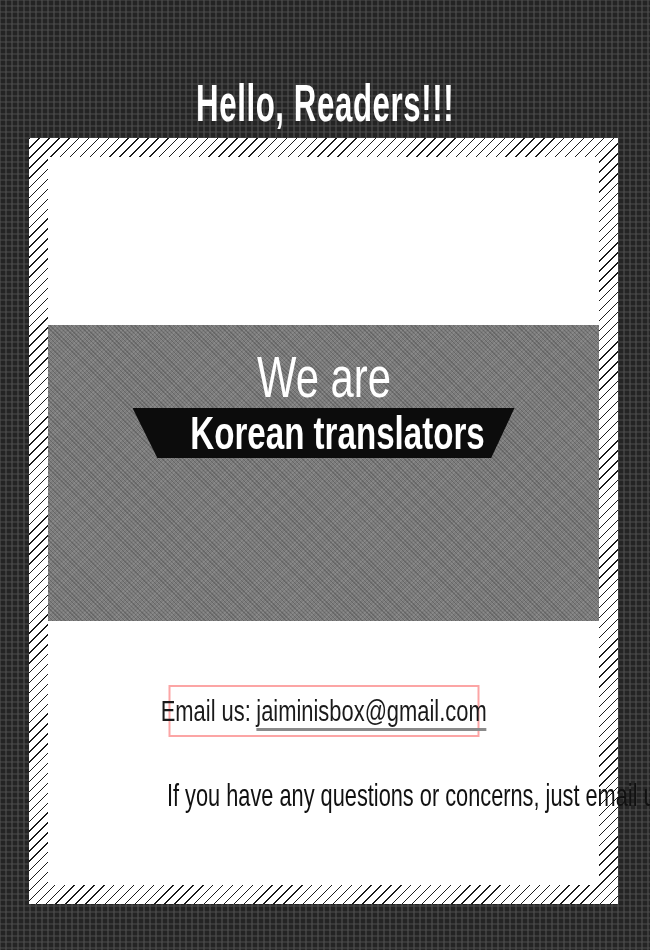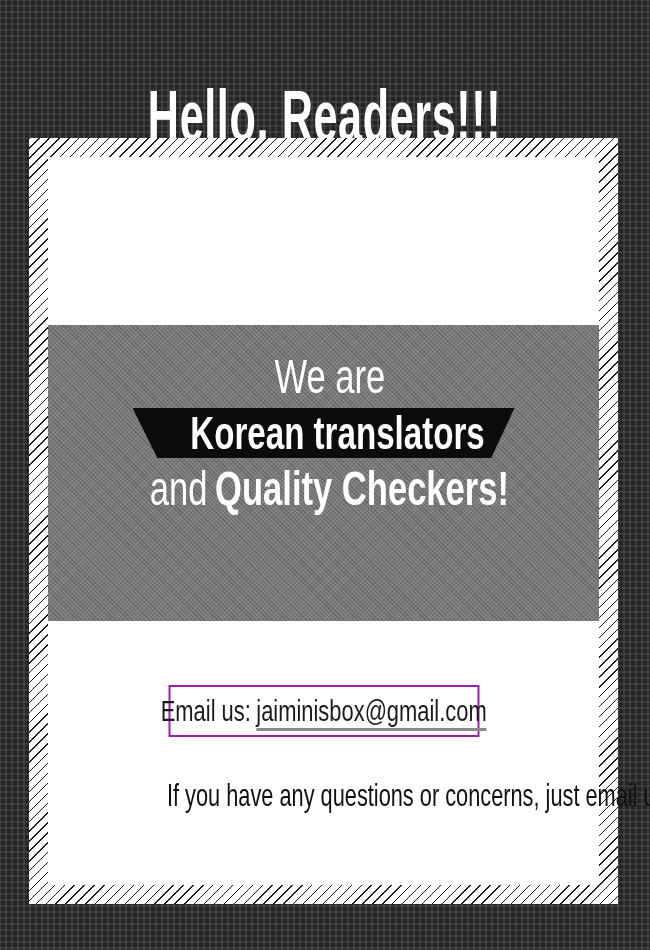--- a/index.html
+++ b/index.html
@@ -12,21 +12,21 @@
   }
   .maze{position:absolute;left:0;top:0;z-index:0;display:block;}
   .content{position:absolute;left:0;top:0;width:650px;height:950px;z-index:1;}
 
   
   .cond{display:inline-block;white-space:nowrap;transform:scaleX(0.72);transform-origin:50% 50%;}
 
   .title{
     position:absolute;top:30px;left:0;width:100%;
     text-align:center;color:#ffffff;
-    font-size:72px;line-height:76px;font-weight:700;
+    font-size:52px;line-height:76px;font-weight:700;
     letter-spacing:1px;
   }
   .title .cond{transform:scaleX(0.60);}
 
   .card{
     position:absolute;left:29px;top:138px;
     width:589px;height:766px;box-sizing:border-box;
     padding:19px;
     background-color:#ffffff;
     background-image:repeating-linear-gradient(135deg,#1b1b1b 0,#1b1b1b 1px,transparent 1px,transparent 7px);
@@ -37,36 +37,36 @@
     position:absolute;left:0;right:0;top:168px;height:296px;
     background-color:#7c7c7c;
     background-image:
       repeating-linear-gradient(45deg,rgba(0,0,0,0.18) 0,rgba(0,0,0,0.18) 1px,transparent 1px,transparent 3px),
       repeating-linear-gradient(-45deg,rgba(255,255,255,0.10) 0,rgba(255,255,255,0.10) 1px,transparent 1px,transparent 3px);
     padding-top:24px;box-sizing:border-box;
     color:#ffffff;text-align:center;
   }
   .panel-line{
     height:56px;line-height:56px;
-    font-size:48px;font-weight:400;padding-left:12px;
+    font-size:58px;font-weight:400;
   }
   .band-line{height:56px;display:flex;align-items:center;justify-content:center;}
   .band{
     width:382px;height:50px;
     background:#0c0c0c;
     clip-path:polygon(0 0,100% 0,93.9% 100%,6.5% 100%);
     display:flex;align-items:center;justify-content:flex-start;
   }
   .band .cond{font-size:46px;font-weight:700;color:#ffffff;}
   .panel-line b{font-weight:700;margin-left:0.22em;}
 
   .email-box{
     position:absolute;top:528px;left:50%;transform:translateX(-50%);
     width:311px;height:52px;box-sizing:border-box;
-    border:2px solid #a21caf;background:#ffffff;
+    border:2px solid #fca5a5;background:#ffffff;
     display:flex;align-items:center;justify-content:center;
     font-size:30px;color:#1a1a1a;
   }
   .email-box .cond{transform:scaleX(0.73);}
   .email-addr{
     border-bottom:3px solid #8a8a8a;
     padding-bottom:1px;margin-left:0.25em;
   }
 
   .note{
@@ -104,21 +104,20 @@
     <div class="card">
       <div class="card-inner">
 
         <div class="gray-panel">
           <div class="panel-line"><span class="cond">We are</span></div>
           <div class="band-line">
             <div class="band">
                 <span class="cond">Korean translators</span>
               </div>
           </div>
-          <div class="panel-line"><span class="cond"><span>and</span><b>Quality Checkers!</b></span></div>
         </div>
 
         <div class="email-box">
             <span class="cond"><span>Email us:</span><span class="email-addr">jaiminisbox@gmail.com</span></span>
           </div>
 
         <div class="note"><span class="cond">If you have any questions or concerns, just email us!</span></div>
 
       </div>
     </div>

